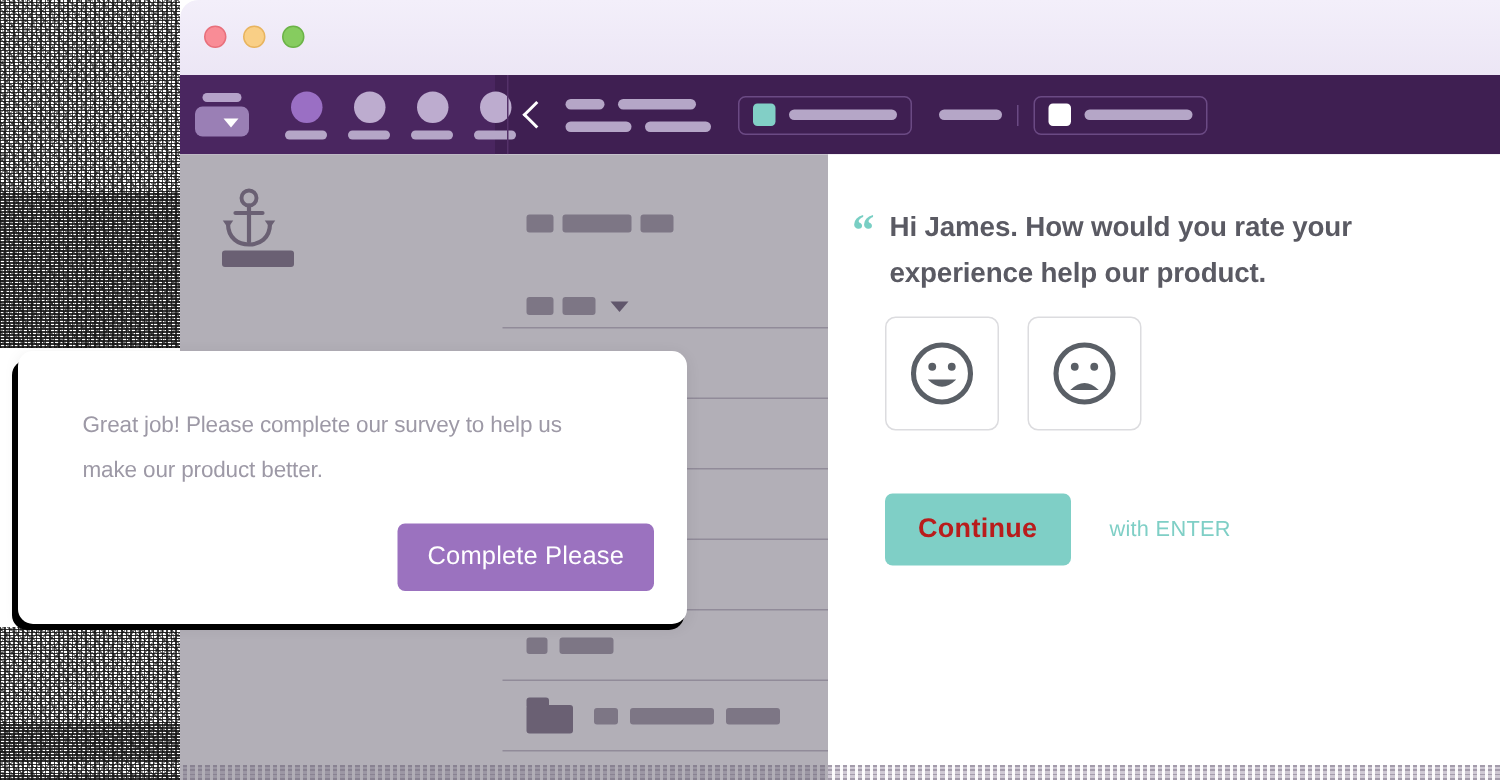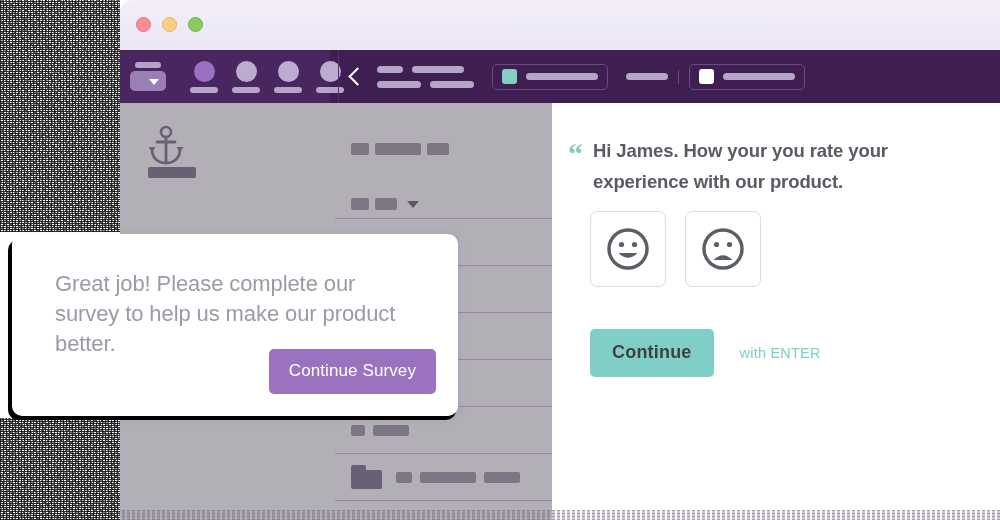--- a/index.html
+++ b/index.html
@@ -236,21 +236,21 @@
   }
 
   .face-row { position: absolute; left: 38px; top: 108px; display: flex; gap: 19px; }
   .face-btn {
     width: 76px; height: 76px; border: 1px solid #dcdcdf; border-radius: 7px;
     background: #fff; display: flex; align-items: center; justify-content: center;
   }
 
   .cta-row { position: absolute; left: 38px; top: 226px; display: flex; align-items: center; }
   .continue-btn {
-    background: #7fcfc6; color: #404040;
+    background: #7fcfc6; color: #b91c1c;
     font-size: 18px; font-weight: 700; letter-spacing: .2px;
     border: none; border-radius: 5px;
     padding: 13px 22px 14px 22px;
     cursor: pointer;
   }
   .press-enter {
     margin-left: 26px; color: #7fcfc6; font-size: 14.5px; letter-spacing: .2px;
   }
 
   
@@ -268,21 +268,21 @@
     background: #000000; border-radius: 10px;
   }
   .popup {
     position: absolute; left: 12px; top: 234px;
     width: 446px; height: 182px;
     background: #ffffff; border-radius: 10px;
     box-shadow: 0 2px 10px rgba(0,0,0,.08);
   }
   .popup-text {
     position: absolute; left: 43px; top: 35px; width: 350px;
-    font-size: 22px; line-height: 30px; color: #9d99a6; font-weight: 400;
+    font-size: 15px; line-height: 30px; color: #9d99a6; font-weight: 400;
     letter-spacing: -0.1px;
   }
   .popup-btn {
     position: absolute; right: 22px; bottom: 22px;
     background: #9b72bf; color: #ffffff;
     font-size: 17px; font-weight: 400; letter-spacing: .1px;
     border: none; border-radius: 5px;
     padding: 12px 20px 13px 20px;
     cursor: pointer;
   }
@@ -421,21 +421,21 @@
             
             
             
           </div>
         </div>
       </div>
 
       <div class="col-right">
         <div class="survey-panel">
           <div class="quote-mark">“</div>
-          <div class="question">Hi James. How your you rate your experience with our product.</div>
+          <div class="question">Hi James. How would you rate your experience help our product.</div>
 
           <div class="face-row">
             <div class="face-btn">
               <svg width="46" height="46" viewBox="0 0 46 46">
                 <circle cx="23" cy="23" r="19" stroke="#5a5f66" stroke-width="3.4" fill="none"></circle>
                 <circle cx="16.5" cy="18.5" r="2.6" fill="#5a5f66"></circle>
                 <circle cx="29.5" cy="18.5" r="2.6" fill="#5a5f66"></circle>
                 <path d="M13.5 27 Q23 36.5 32.5 27 Z" fill="#5a5f66"></path>
               </svg>
             </div>
@@ -457,16 +457,16 @@
       </div>
 
     </div>
   </div>
 
   <div class="scrim"></div>
 
   <div class="popup-shadow"></div>
   <div class="popup">
     <div class="popup-text">Great job! Please complete our survey to help us make our product better.</div>
-    <button class="popup-btn">Continue Survey</button>
+    <button class="popup-btn">Complete Please</button>
   </div>
 
 </div>
 
 </body></html>

